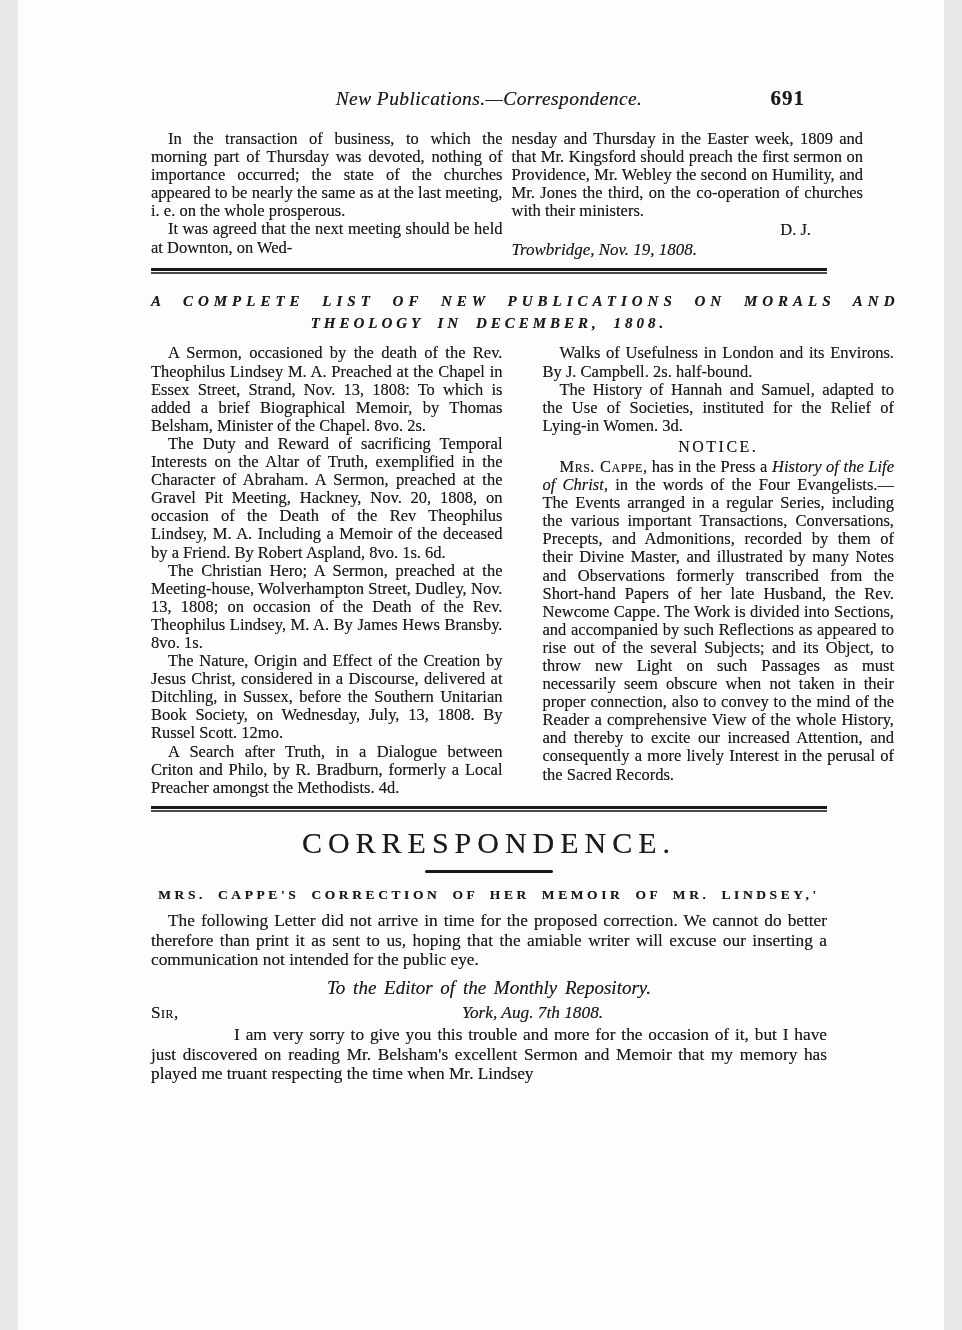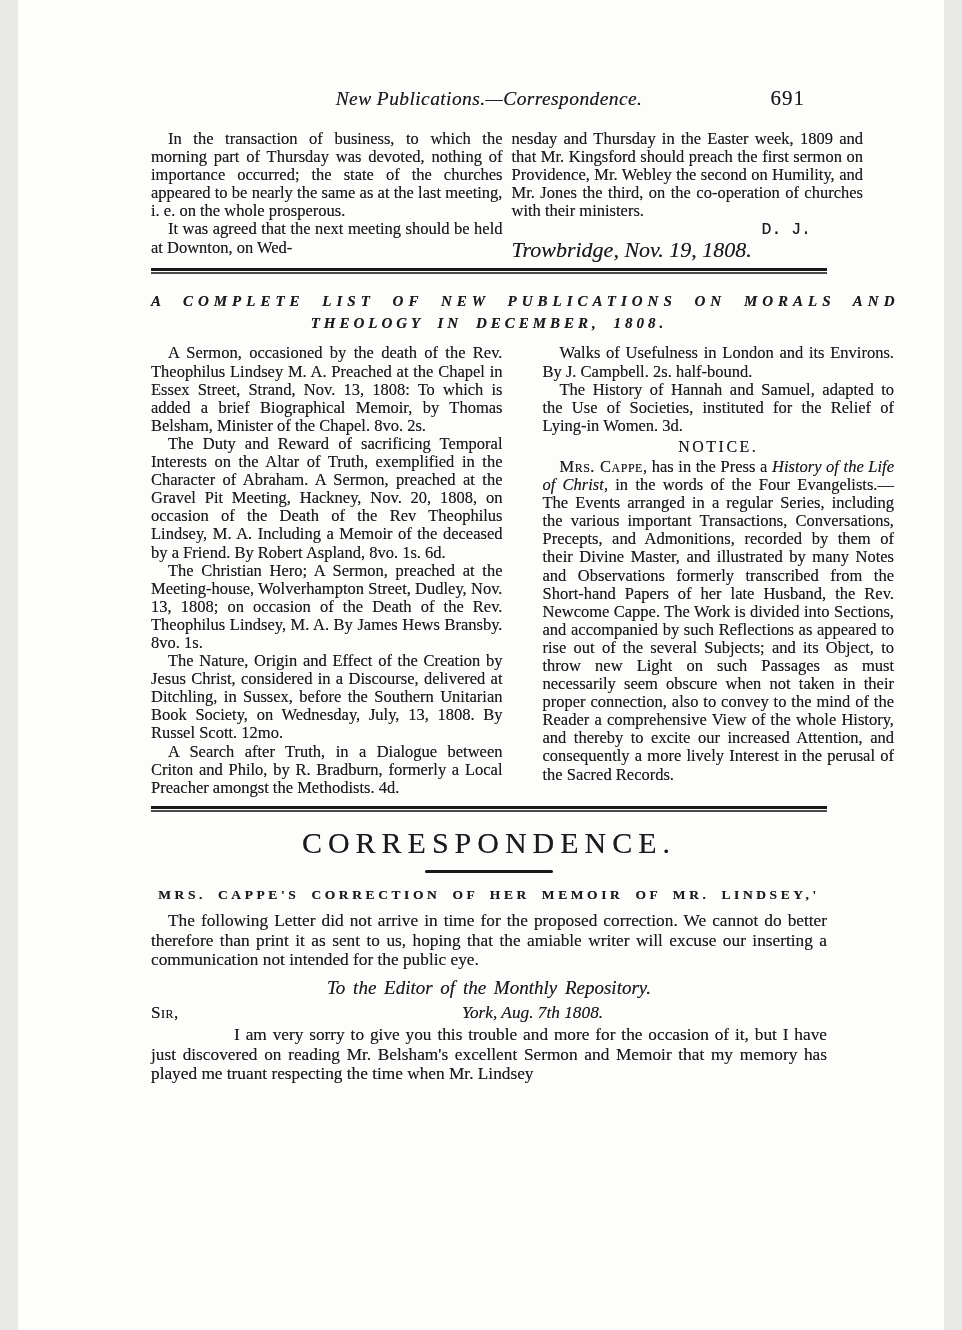--- a/index.html
+++ b/index.html
@@ -18,30 +18,30 @@
   }
   .italic { font-style: italic; }
   .smallcaps { font-variant: small-caps; letter-spacing: 0.5px; }
   .just { text-align: justify; text-justify: inter-word; }
   p { margin: 0; }
   .ind { text-indent: 17px; }
 
   
   .running-head { position: relative; height: 24px; text-align: center; }
   .rh-title { font-style: italic; font-size: 19.5px; letter-spacing: 0.4px; }
-  .rh-page { position: absolute; right: 22px; top: -2px; font-size: 21px; font-weight: normal; letter-spacing: 1px; }
+  .rh-page { position: absolute; right: 22px; top: -2px; font-size: 21px; font-weight: bold; letter-spacing: 1px; }
 
   
   .two-col { display: flex; gap: 9px; }
   .col { width: 351.5px; flex: 0 0 351.5px; }
   .body-text { font-size: 16.5px; line-height: 18.1px; }
   .intro { margin-top: 18px; }
 
-  .signature { text-align: right; padding-right: 52px; line-height: 19px; font-family: Liberation Mono, monospace; }
-  .dateline { line-height: 21px; font-size: 22px; font-style: italic; }
+  .signature { text-align: right; padding-right: 52px; line-height: 19px; }
+  .dateline { line-height: 21px; font-size: 17px; font-style: italic; }
 
   
   .rule-double { margin-top: 8px; height: 6px; border-top: 3px solid #181818; border-bottom: 2px solid #4a4a4a; box-sizing: border-box; }
   .rule2 { margin-top: 9px; }
   .short-rule { width: 128px; height: 3.5px; background: #181818; margin: 9px auto 0 auto; border-radius: 2px; }
 
   
   .list-heading { margin: 16px 0 0 0; text-align: center; font-size: 15px; font-weight: bold; line-height: 22px; }
   .lh-line { display: block; letter-spacing: 5px; word-spacing: 9px; white-space: nowrap; font-style: italic; }
   .lh-line + .lh-line { letter-spacing: 4px; word-spacing: 6px; }

